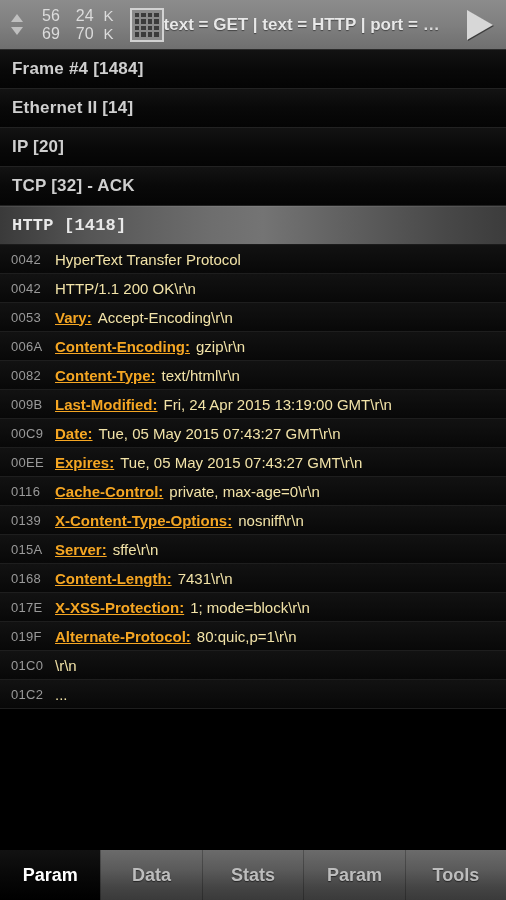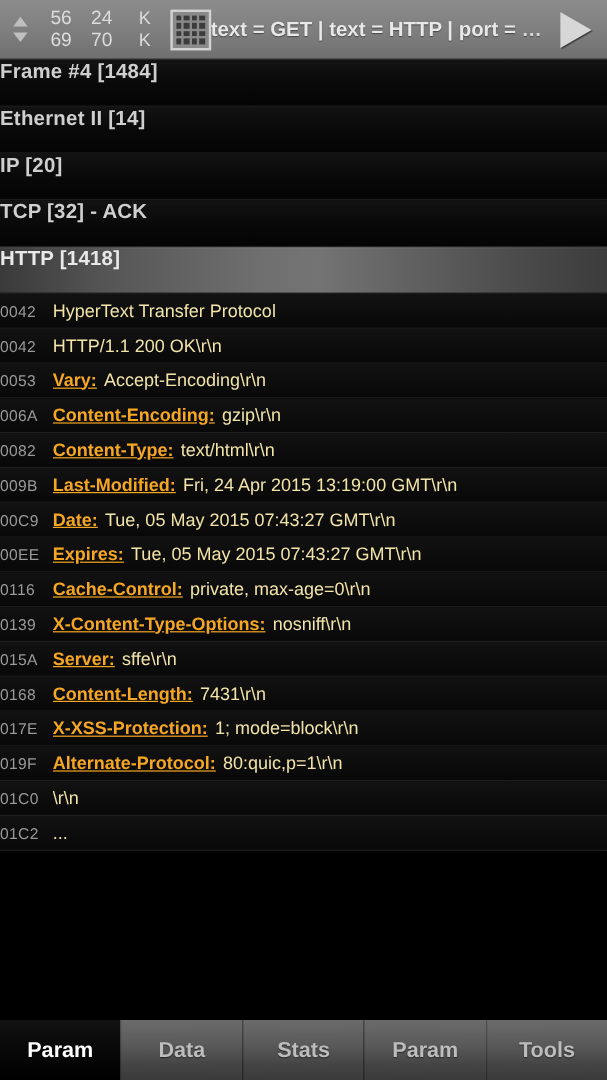--- a/index.html
+++ b/index.html
@@ -48,21 +48,21 @@
     gap: 16px;
     margin-left: 8px;
   }
   .counter-col {
     display: flex; flex-direction: column;
     align-items: flex-end;
     line-height: 18px;
     font-size: 16px;
     color: #dcdcdc;
   }
-  .cnt-row { display: flex; gap: 22px; align-items: baseline; }
+  .cnt-row { display: flex; gap: 10px; align-items: baseline; }
   .cnt-unit { font-size: 15px; color: #dcdcdc; width: 12px; text-align: left; }
   .grid-icon {
     width: 34px; height: 34px;
     margin-left: 14px;
     background: #8a8a8a;
     border: 2px solid #d2d2d2;
     display: grid;
     grid-template-columns: repeat(4, 1fr);
     grid-template-rows: repeat(4, 1fr);
     gap: 2px;
@@ -89,48 +89,50 @@
     width: 0; height: 0;
     border-top: 15px solid transparent;
     border-bottom: 15px solid transparent;
     border-left: 26px solid #d7d7d7;
     filter: drop-shadow(1px 1px 0 rgba(0,0,0,.5));
   }
 
   
   .section-row {
     height: 39px; min-height: 39px;
-    display: flex; align-items: flex-start;
+    display: flex; align-items: center;
+    padding-left: 12px;
     font-size: 17px; font-weight: bold;
     color: #cfcfcf;
     background: linear-gradient(to bottom, #131313 0%, #090909 50%, #040404 100%);
     border-bottom: 1px solid #222;
     letter-spacing: .2px;
   }
   .section-row.selected {
     color: #e9e9e9;
     background: linear-gradient(to right,
       #3a3a3a 0%, #565656 18%, #6e6e6e 42%, #747474 52%,
       #5e5e5e 70%, #484848 88%, #3c3c3c 100%);
     border-bottom: 1px solid #1b1b1b;
     box-shadow: inset 0 1px 0 rgba(255,255,255,.08);
+    font-family: Liberation Mono, monospace;
   }
 
   
   .detail-list {
     flex: 1;
     background: #000;
     overflow: hidden;
   }
   .detail-row {
     height: 29px; min-height: 29px;
     display: flex; align-items: center;
     background: linear-gradient(to bottom, #121212 0%, #0c0c0c 60%, #080808 100%);
     border-bottom: 1px solid #1e1e1e;
-    padding-left: 0;
+    padding-left: 11px;
     white-space: nowrap;
     overflow: hidden;
   }
   .offset {
     width: 44px; min-width: 44px;
     font-size: 13px;
     color: #9a9a9a;
     letter-spacing: .3px;
     flex-shrink: 0;
   }

